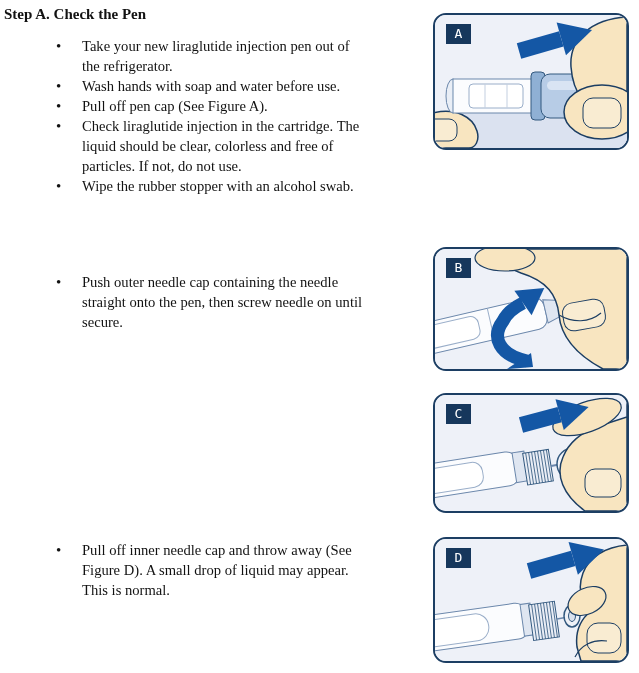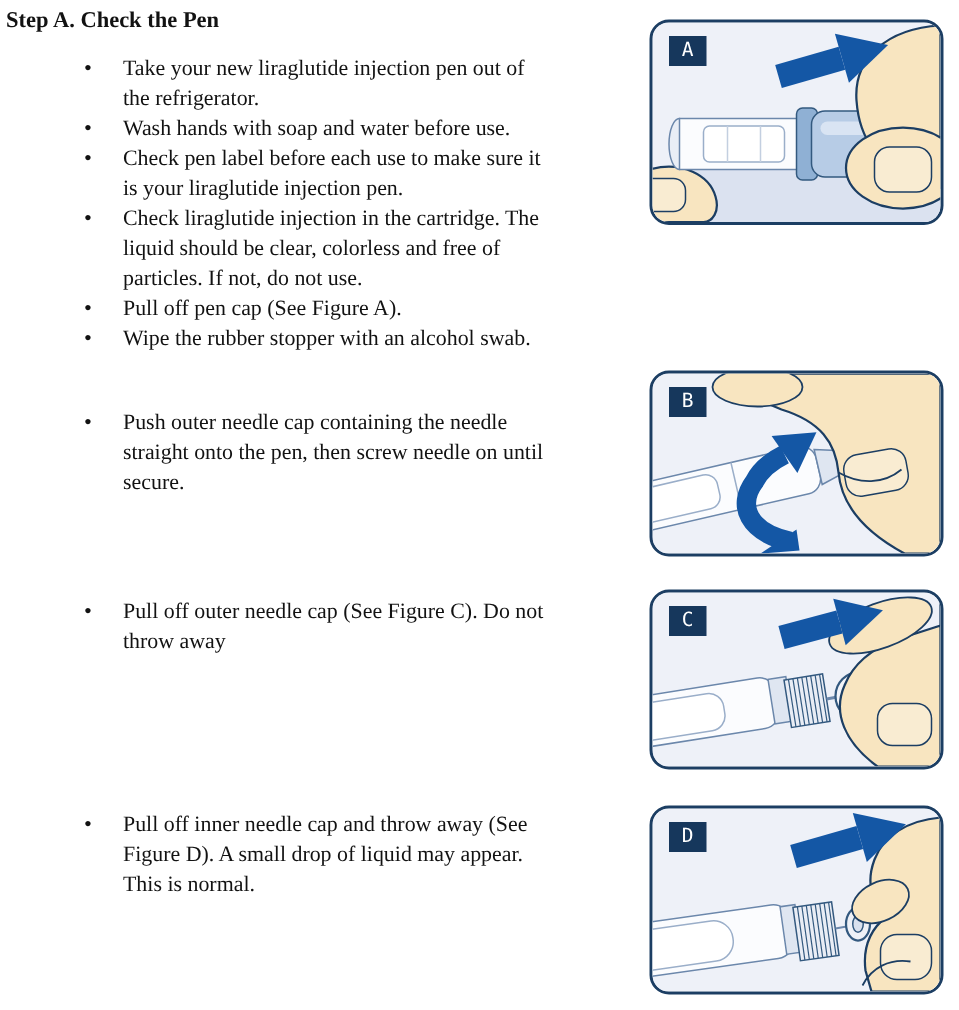--- a/index.html
+++ b/index.html
@@ -75,37 +75,31 @@
 </head>
 <body>
 
 <div class="page">
 
   <div id="heading-a" class="heading">Step A. Check the Pen</div>
   <ul id="bullets-a" class="bullets">
     <li>Take your new liraglutide injection pen out of
 the refrigerator.</li>
     <li>Wash hands with soap and water before use.</li>
-    <li>Check pen label before each use to make sure it
-is your liraglutide injection pen.</li>
+    <li>Pull off pen cap (See Figure A).</li>
     <li>Check liraglutide injection in the cartridge. The
 liquid should be clear, colorless and free of
 particles. If not, do not use.</li>
-    <li>Pull off pen cap (See Figure A).</li>
     <li>Wipe the rubber stopper with an alcohol swab.</li>
   </ul>
 
   <ul id="bullets-b" class="bullets">
     <li>Push outer needle cap containing the needle
 straight onto the pen, then screw needle on until
 secure.</li>
-  </ul>
-  <ul id="bullet-c" class="bullets">
-    <li>Pull off outer needle cap (See Figure C). Do not
-throw away</li>
   </ul>
   <ul id="bullet-d" class="bullets">
     <li>Pull off inner needle cap and throw away (See
 Figure D). A small drop of liquid may appear.
 This is normal.</li>
   </ul>
 
   <div id="fig-a" class="figure">
     <div class="fig-label">A</div>
     <svg viewBox="0 0 192 133" preserveAspectRatio="none">

